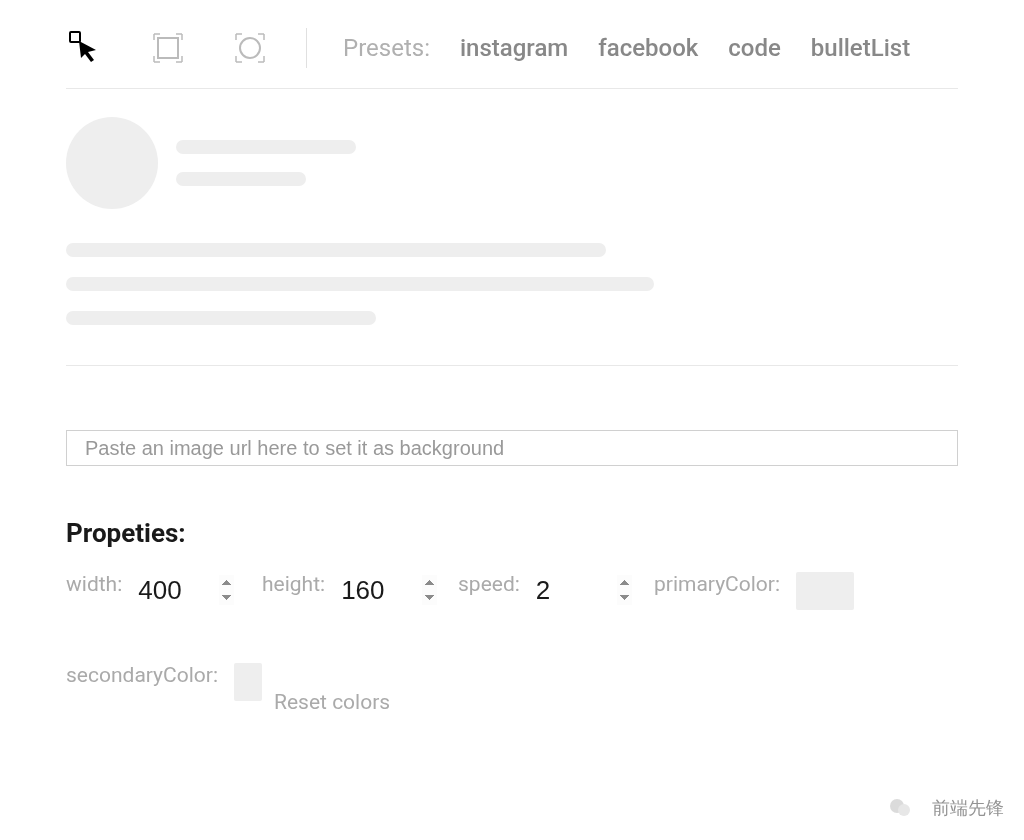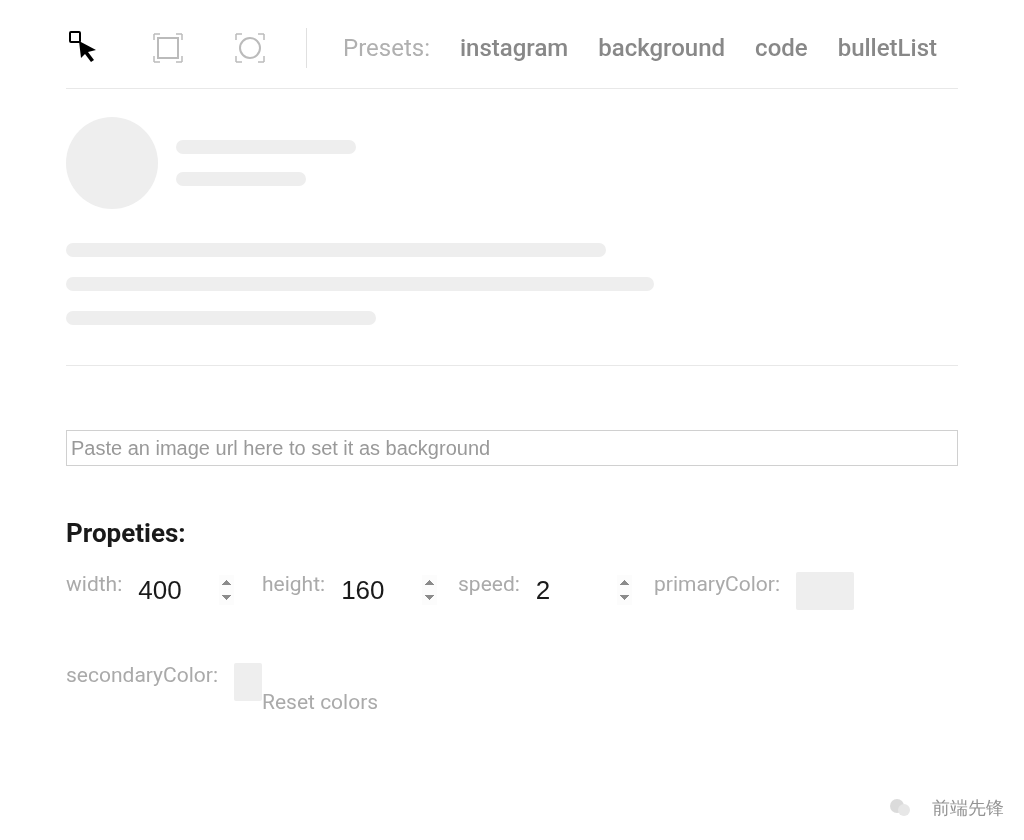--- a/index.html
+++ b/index.html
@@ -93,21 +93,21 @@
       gap: 20px;
     }
     .url-input-wrap {
       padding: 64px 0 0 0;
     }
     .url-input {
       width: 100%;
       height: 36px;
       border: 1px solid #d0d0d0;
       border-radius: 0;
-      padding: 0 4px;
+      padding: 0 18px;
       font-size: 20px;
       color: #ec4899;
     }
     .url-input::placeholder {
       color: #999;
     }
     .properties {
       padding-top: 52px;
     }
     .properties-title {
@@ -152,21 +152,21 @@
     .reset-colors {
       font-size: 21px;
       color: #aaa;
       cursor: pointer;
       align-self: flex-start;
       padding-top: 0;
     }
     .row2 {
       display: flex;
       align-items: center;
-      gap: 0;
+      gap: 12px;
     }
     .row2 .prop-field { width: 196px; }
     .row2 .reset-colors { margin-top: 40px; }
     .watermark {
       position: absolute;
       right: 20px;
       bottom: 20px;
       display: flex;
       align-items: center;
       gap: 20px;
@@ -222,21 +222,21 @@
           <line x1="6" y1="28" x2="6" y2="34" stroke="#bbb" stroke-width="1.5"></line>
           <line x1="28" y1="34" x2="34" y2="34" stroke="#bbb" stroke-width="1.5"></line>
           <line x1="34" y1="28" x2="34" y2="34" stroke="#bbb" stroke-width="1.5"></line>
         </svg>
       </div>
     </div>
     <div class="divider"></div>
     <div class="presets">
       <span class="presets-label">Presets:</span>
       <span class="preset-item">instagram</span>
-      <span class="preset-item">background</span>
+      <span class="preset-item">facebook</span>
       <span class="preset-item">code</span>
       <span class="preset-item">bulletList</span>
     </div>
   </div>
 
   <div class="preview">
     <div class="skel-header">
       <div class="skel-circle"></div>
       <div class="skel-lines-sm">
         <div class="skel-line w180"></div>

